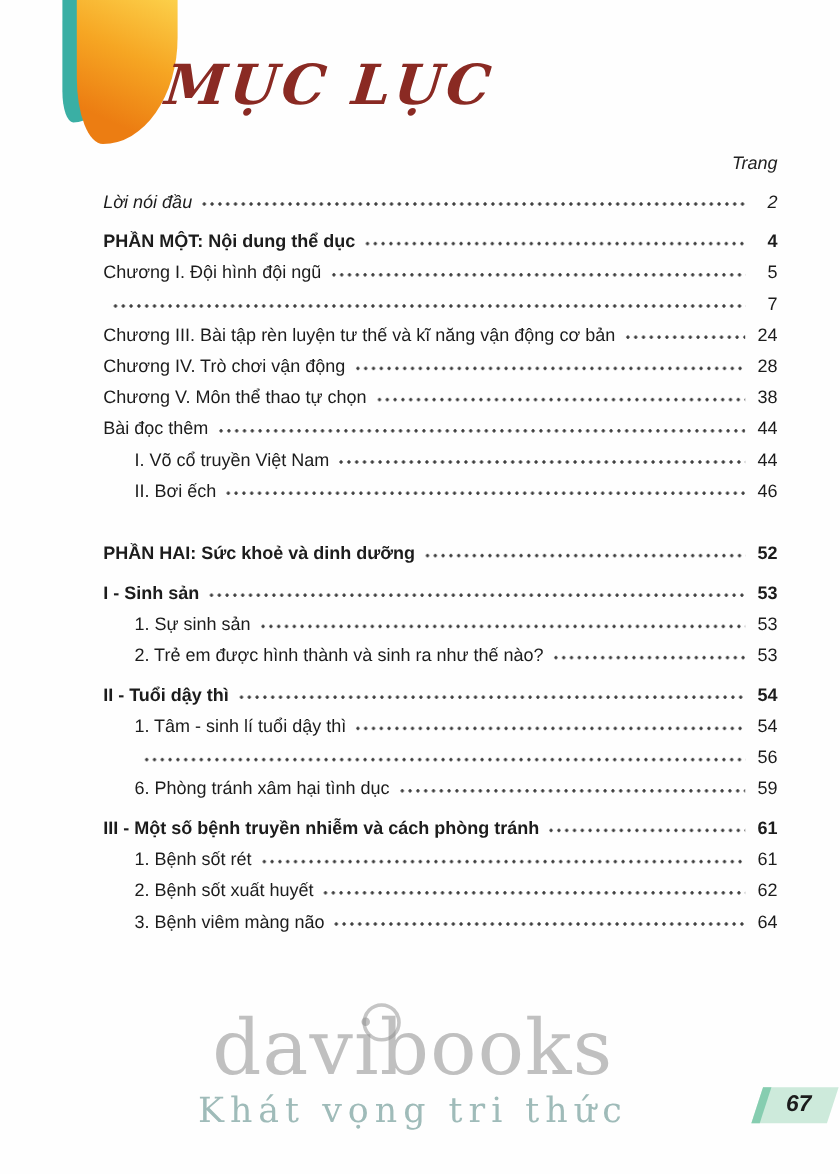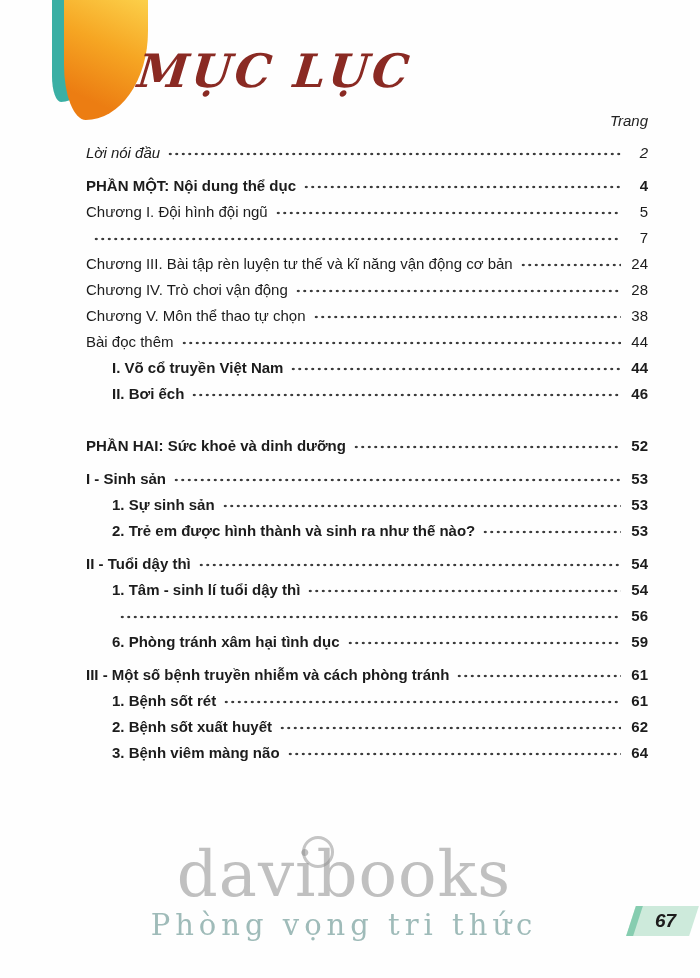--- a/index.html
+++ b/index.html
@@ -22,35 +22,35 @@
     border-radius: 0 0 100% 35% / 0 0 100% 62%;
   }
 
   .title {
     position: absolute; left: 138px; top: 44px;
     font-family: "DejaVu Serif", serif; font-style: italic; font-weight: bold;
     font-size: 46px; letter-spacing: 3px; color: #8a2a23;
     transform: skewX(-6deg);
   }
 
-  .toc { position: absolute; left: 86px; right: 52px; top: 112px; }
+  .toc { position: absolute; left: 86px; right: 52px; top: 128px; }
   .trang-row { text-align: right; font-style: italic; font-size: 15px; color: #222; margin-bottom: 10px; }
 
   .row { display: flex; align-items: baseline; padding: 4.5px 0; font-size: 15px; }
   .row .label { white-space: nowrap; }
   .row .leader {
     flex: 1 1 auto; align-self: stretch; margin: 0 5px 0 7px; min-width: 12px;
     background-image: radial-gradient(circle, #3c3c3c 1.1px, transparent 1.6px);
     background-size: 6.5px 6px; background-repeat: repeat-x;
     background-position: 0 calc(100% - 4px);
   }
   .row .page { text-align: right; min-width: 22px; }
   .row.bold { font-weight: 700; }
   .row.italic { font-style: italic; }
-  .row.indent { padding-left: 26px; font-weight: bold; }
+  .row.indent { padding-left: 26px; }
   .row.gap-sm { margin-top: 7px; align-items: flex-end; }
   .row.gap-lg { margin-top: 26px; }
 
   
   .watermark { position: absolute; left: 0; right: 12px; top: 842px; text-align: center; pointer-events: none; }
   .wm-brand {
     font-family: "DejaVu Serif", serif; font-size: 64px; line-height: 1;
     color: #8f8f8f; opacity: 0.55; letter-spacing: 1px;
   }
   .wm-circle {
@@ -195,20 +195,20 @@
     <div class="row indent">
       <span class="label">3. Bệnh viêm màng não</span>
       <span class="leader"></span>
       <span class="page">64</span>
     </div>
   </div>
 
   <div class="watermark">
     <div class="wm-circle"></div>
     <div class="wm-brand">davibooks</div>
-    <div class="wm-slogan">Phòng vọng tri thức</div>
+    <div class="wm-slogan">Khát vọng tri thức</div>
   </div>
 
   <div class="page-badge">
     <span class="num">67</span>
   </div>
 
 </div>
 
 </body></html>

